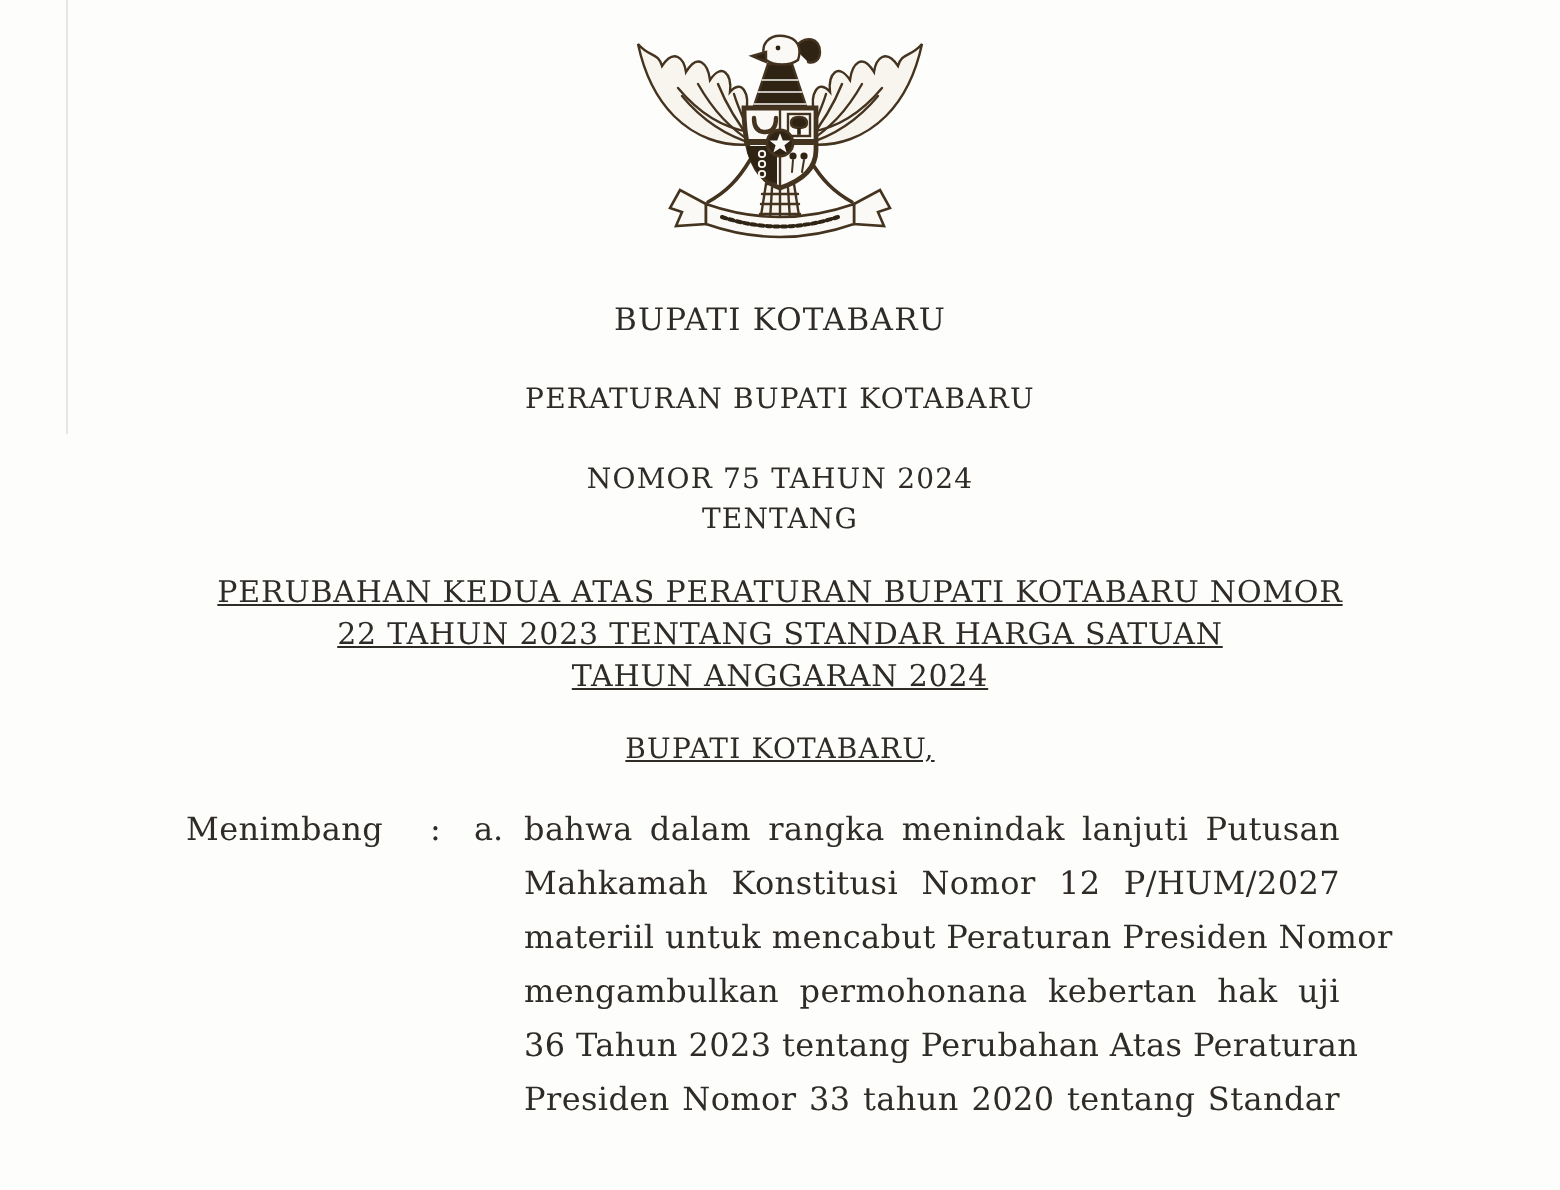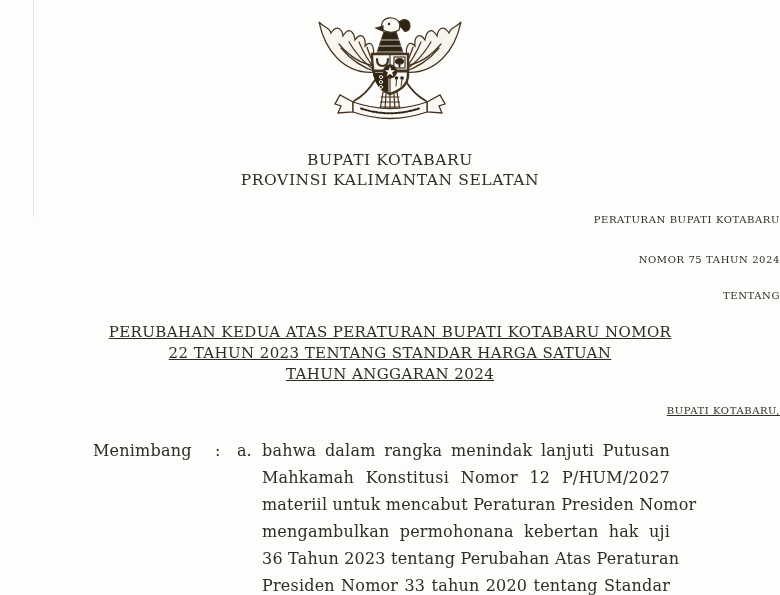--- a/index.html
+++ b/index.html
@@ -37,29 +37,28 @@
     margin: 14px auto 18px auto;
   }
   .center { text-align: center; }
   .h1 {
     font-size: 15.5px;
     line-height: 20px;
     letter-spacing: 0.6px;
     white-space: nowrap;
   }
   .h2 {
-    font-size: 10px;
+    font-size: 14px;
     line-height: 20px;
     letter-spacing: 0.6px;
     white-space: nowrap;
-    text-align: right;
   }
   .mt-doc-type { margin-top: 20px; }
   .mt-number   { margin-top: 20px; }
-  .mt-tentang  { margin-top: 16px; }
+  .mt-tentang  { }
   .title-block { margin-top: 16px; text-decoration: underline; }
   .title-line {
     font-size: 15px;
     line-height: 21px;
     letter-spacing: 0.4px;
     white-space: nowrap;
   }
   .salutation { margin-top: 16px; text-decoration: underline; }
   .consider-row {
     display: flex;
@@ -162,21 +161,20 @@
         <circle cx="87" cy="64" r="1.8" fill="#2f2314" stroke="none"></circle>
         <path d="M81.5,66 L81,72 M87,66 L86,72" stroke-width="1"></path>
 
         <circle cx="75" cy="57.5" r="6.5" fill="#2f2314" stroke-width="1.4"></circle>
         <path d="M75,52.6 L76.4,56.2 L80.2,56.3 L77.2,58.6 L78.3,62.3 L75,60.1 L71.7,62.3 L72.8,58.6 L69.8,56.3 L73.6,56.2 Z" fill="#fbf9f5" stroke="none"></path>
       </g>
     </svg>
   </div>
 
   <div class="center h1">BUPATI KOTABARU</div>
-  <div class="center h1">PROVINSI KALIMANTAN SELATAN</div>
 
   <div class="center h2 mt-doc-type">PERATURAN BUPATI KOTABARU</div>
 
   <div class="center h2 mt-number">NOMOR 75 TAHUN 2024</div>
 
   <div class="center h2 mt-tentang">TENTANG</div>
 
   <div class="title-block">
     <div class="center title-line">PERUBAHAN KEDUA ATAS PERATURAN BUPATI KOTABARU NOMOR</div>
     <div class="center title-line">22 TAHUN 2023 TENTANG STANDAR HARGA SATUAN</div>

